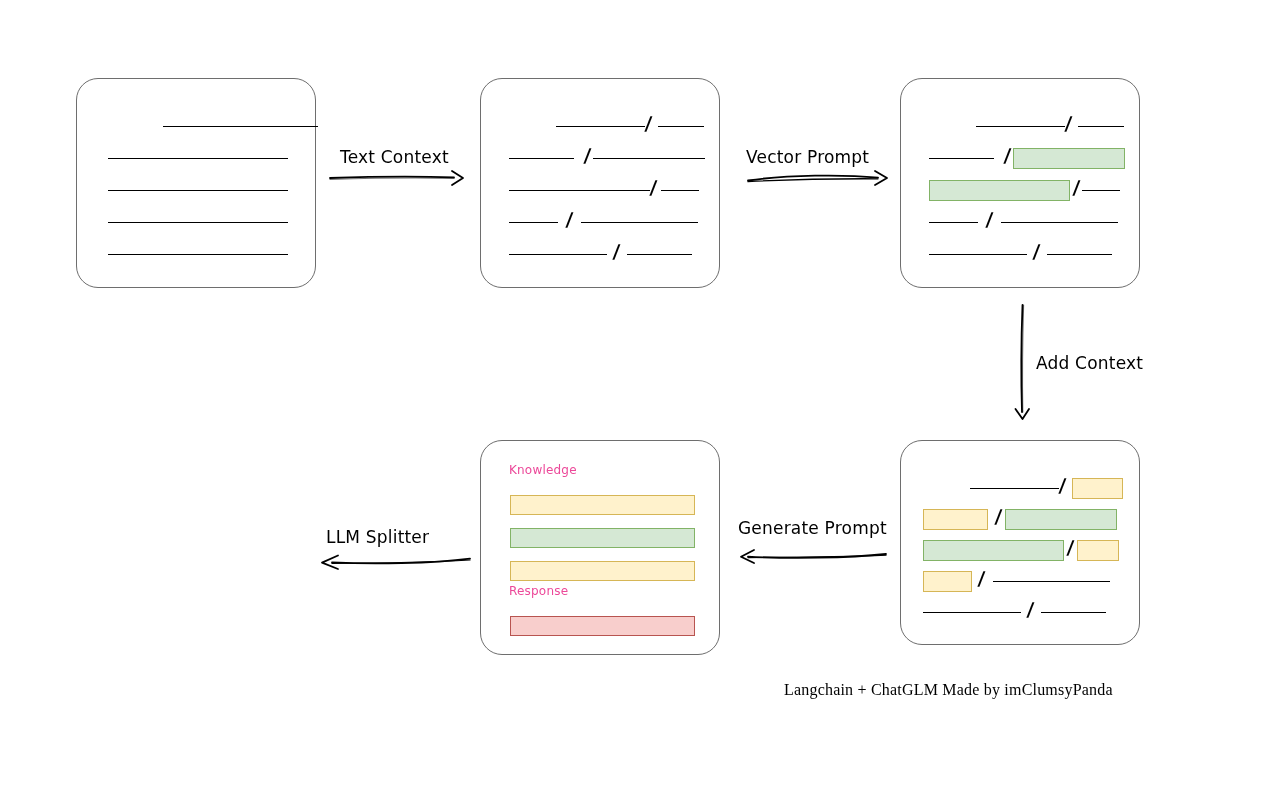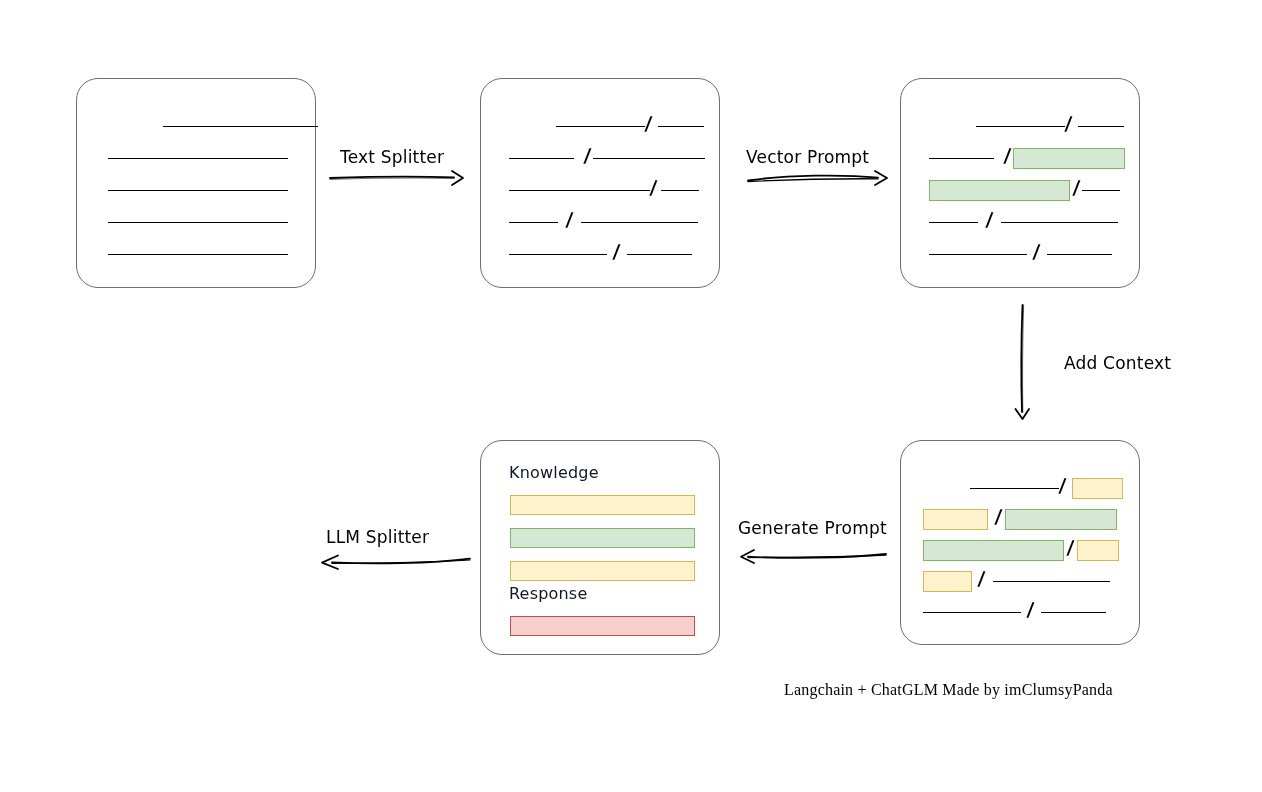--- a/index.html
+++ b/index.html
@@ -71,22 +71,22 @@
     border-width: 1.3px;
     border-style: solid;
   }
   .bar.green  { background: #d5e8d4; border-color: #82b366; }
   .bar.yellow { background: #fff2cc; border-color: #d6b656; }
 
   
   .kq-label {
     position: absolute;
     font-family: "DejaVu Sans", sans-serif;
-    font-size: 16px;
-    color: #0f172a;
+    font-size: 12px;
+    color: #ec4899;
     letter-spacing: 0.2px;
     white-space: nowrap;
   }
   .kq-bar {
     position: absolute;
     box-sizing: border-box;
     height: 20px;
     border-width: 1.3px;
     border-style: solid;
   }
@@ -148,21 +148,21 @@
         </div>
         <div class="line-row" style="top: 102px;">
           <span class="seg" style="width: 180px;"></span>
         </div>
         <div class="line-row" style="top: 134px;">
           <span class="seg" style="width: 180px;"></span>
         </div>
       </div>
   </div>
 
-  <div class="arrow-label" style="left:340px; top:147px;">Text Splitter</div>
+  <div class="arrow-label" style="left:340px; top:147px;">Text Context</div>
   <svg class="arrow-svg" style="left:330px; top:168px;" width="136" height="20" viewBox="0 0 136 20">
     <path d="M0,10 C40,8.6 90,8.2 124,9.4" fill="none" stroke="#000" stroke-width="1.8" stroke-linecap="round"></path>
     <path d="M0,11.4 C40,10.2 90,9.6 124,10.4" fill="none" stroke="#000" stroke-width="1.1" stroke-linecap="round" opacity="0.55"></path>
     <path d="M122,3 L133,10 L122,17" fill="none" stroke="#000" stroke-width="1.8" stroke-linejoin="round" stroke-linecap="round"></path>
   </svg>
 
   <div class="doc-box" style="left:480px; top:78px; width:240px; height:210px;">
     <div class="rows" style="position:absolute; left:28px; top:32px; right:0; bottom:0;">
         <div class="line-row" style="top: 6px;">
           <span class="gap" style="width: 47px;"></span>
@@ -241,21 +241,21 @@
         <div class="line-row" style="top: 134px;">
           <span class="seg" style="width: 98px;"></span>
           <span class="gap" style="width: 6px;"></span>
           <span class="slash">/</span>
           <span class="gap" style="width: 7px;"></span>
           <span class="seg" style="width: 65px;"></span>
         </div>
       </div>
   </div>
 
-  <div class="arrow-label" style="left:1036px; top:353px;margin-left:28px;">Add Context</div>
+  <div class="arrow-label" style="left:1036px; top:353px;">Add Context</div>
   <svg class="arrow-svg" style="left:1011px; top:305px;" width="24" height="116" viewBox="0 0 24 116">
     <path d="M11.5,0 C10.2,35 10.0,75 11.0,107" fill="none" stroke="#000" stroke-width="1.8" stroke-linecap="round"></path>
     <path d="M12.6,0 C11.6,35 11.2,75 11.8,107" fill="none" stroke="#000" stroke-width="1.1" stroke-linecap="round" opacity="0.55"></path>
     <path d="M4.5,104 L11.5,114 L18,104" fill="none" stroke="#000" stroke-width="1.8" stroke-linejoin="round" stroke-linecap="round"></path>
   </svg>
 
   <div class="doc-box" style="left:900px; top:440px; width:240px; height:205px;">
     <div class="rows" style="position:absolute; left:22px; top:32px; right:0; bottom:0;">
         <div class="line-row" style="top: 6px;">
           <span class="gap" style="width: 47px;"></span>

